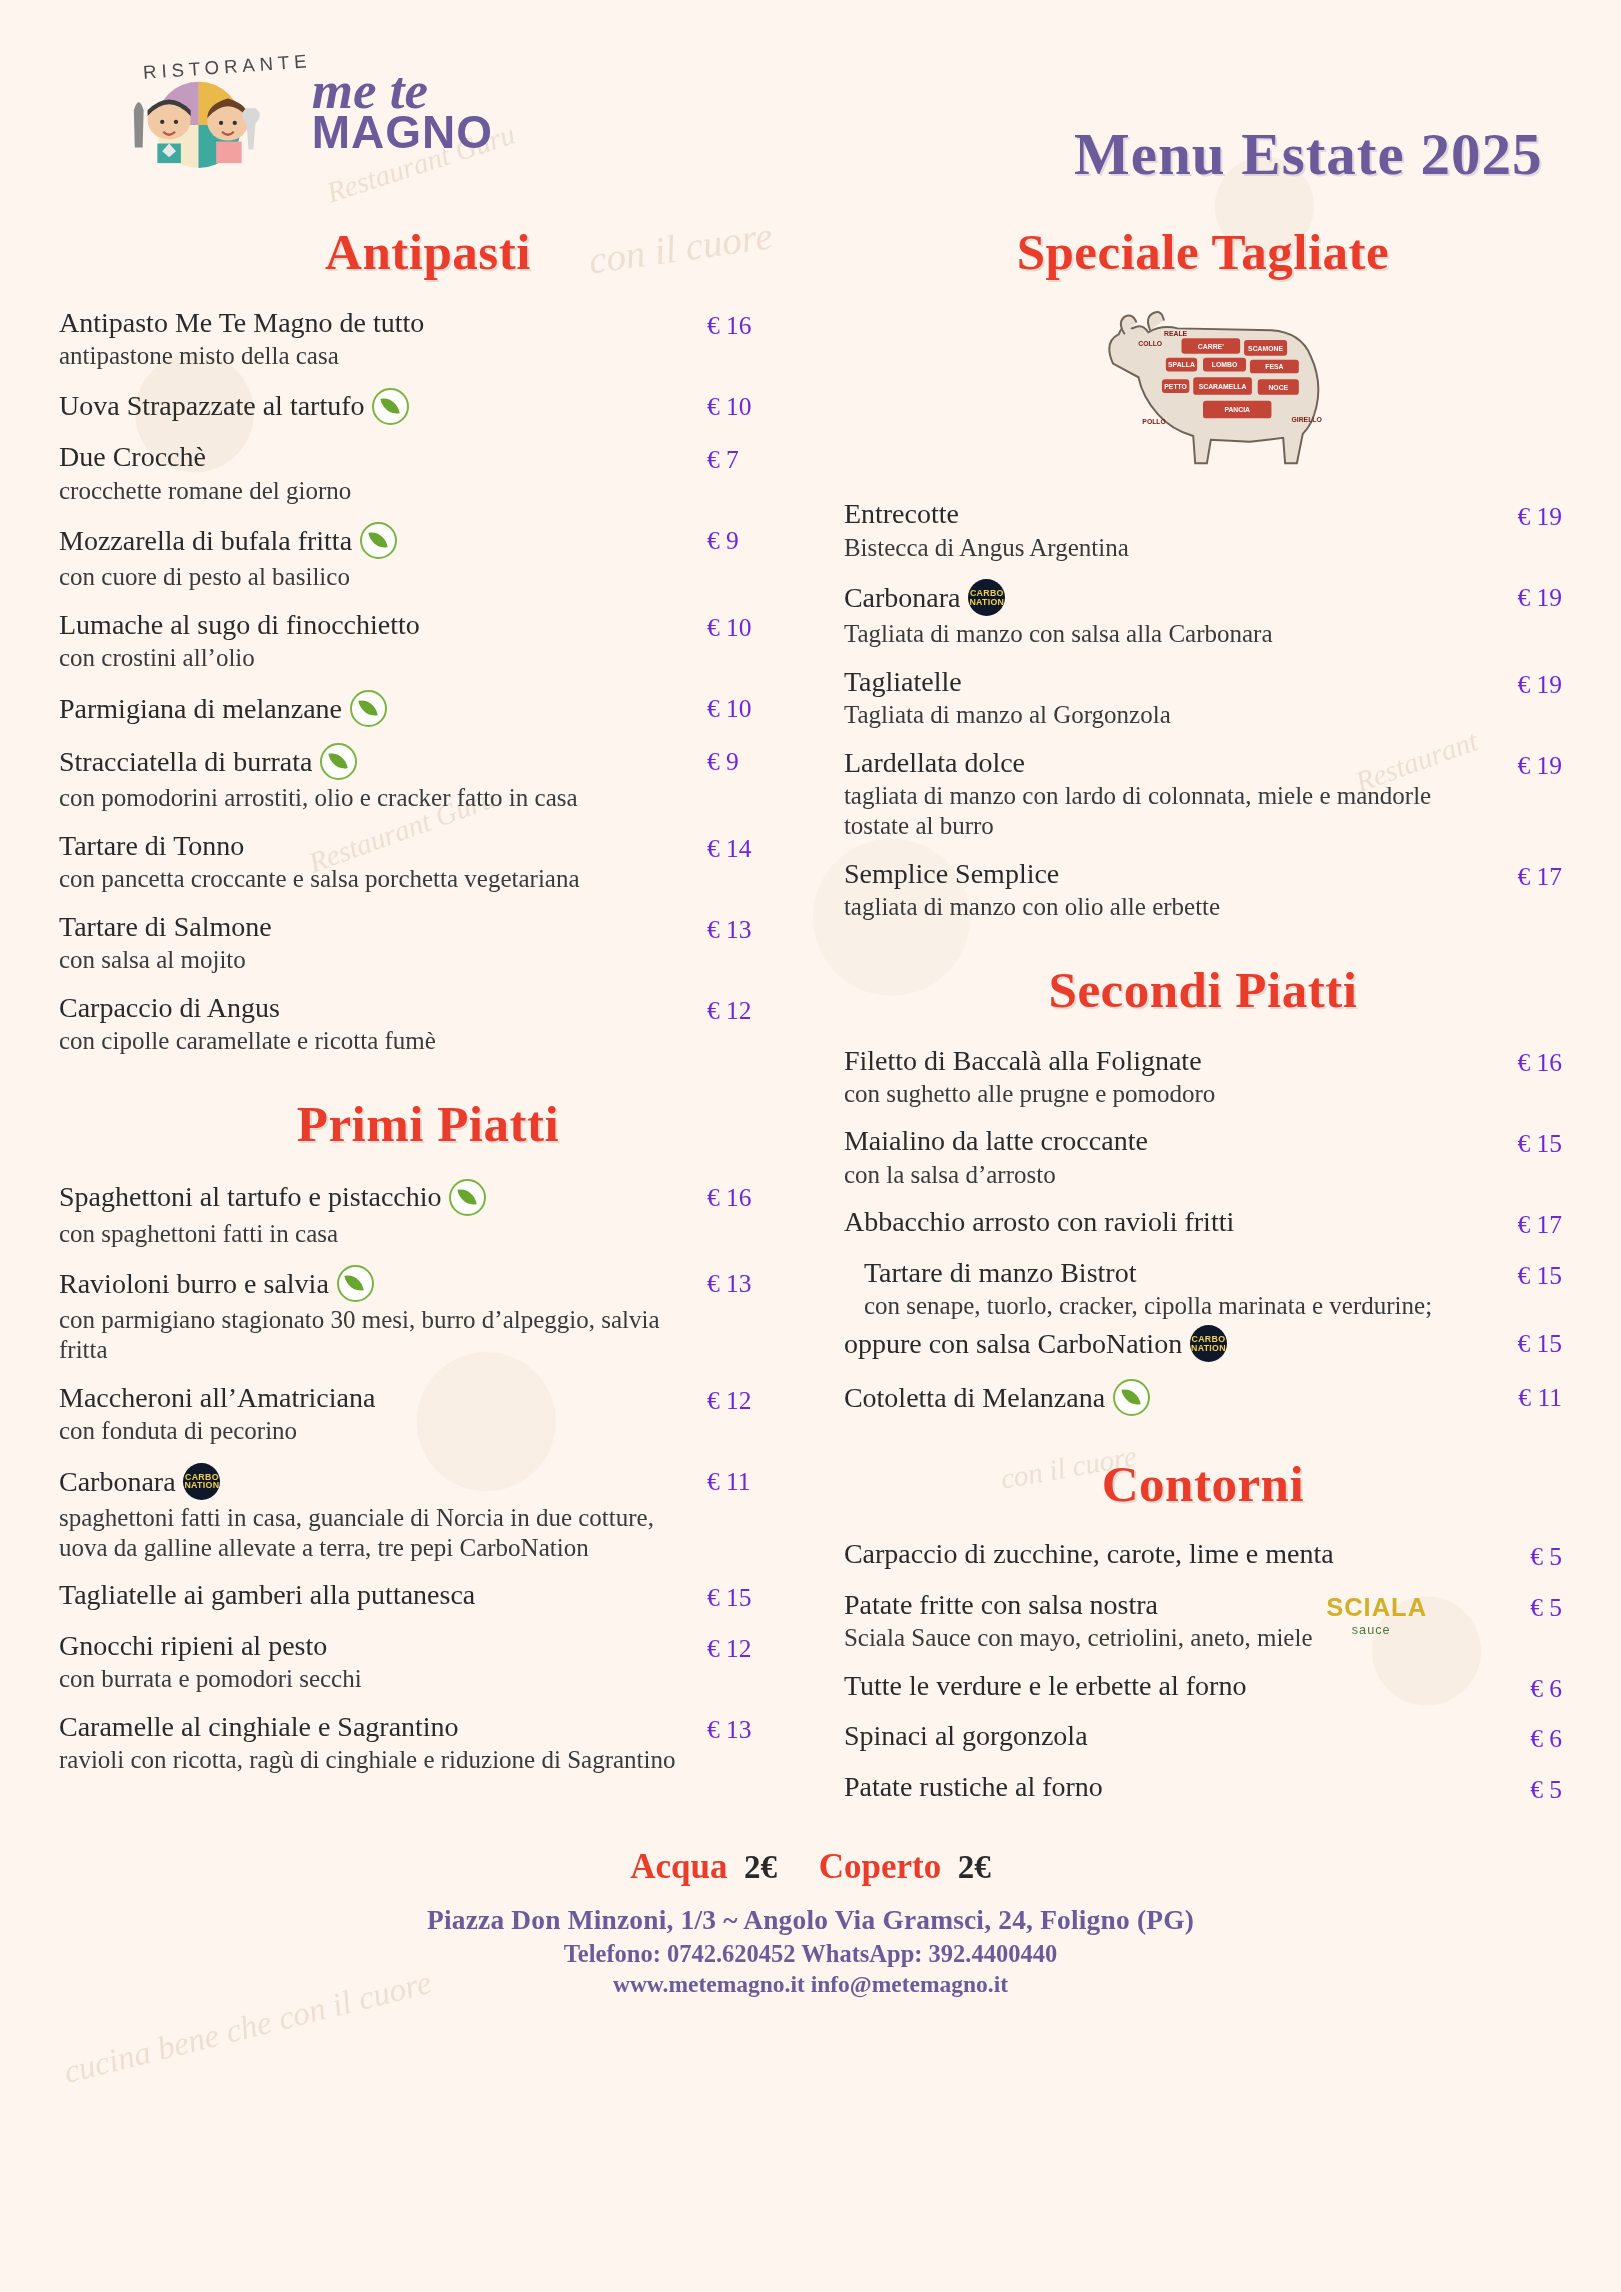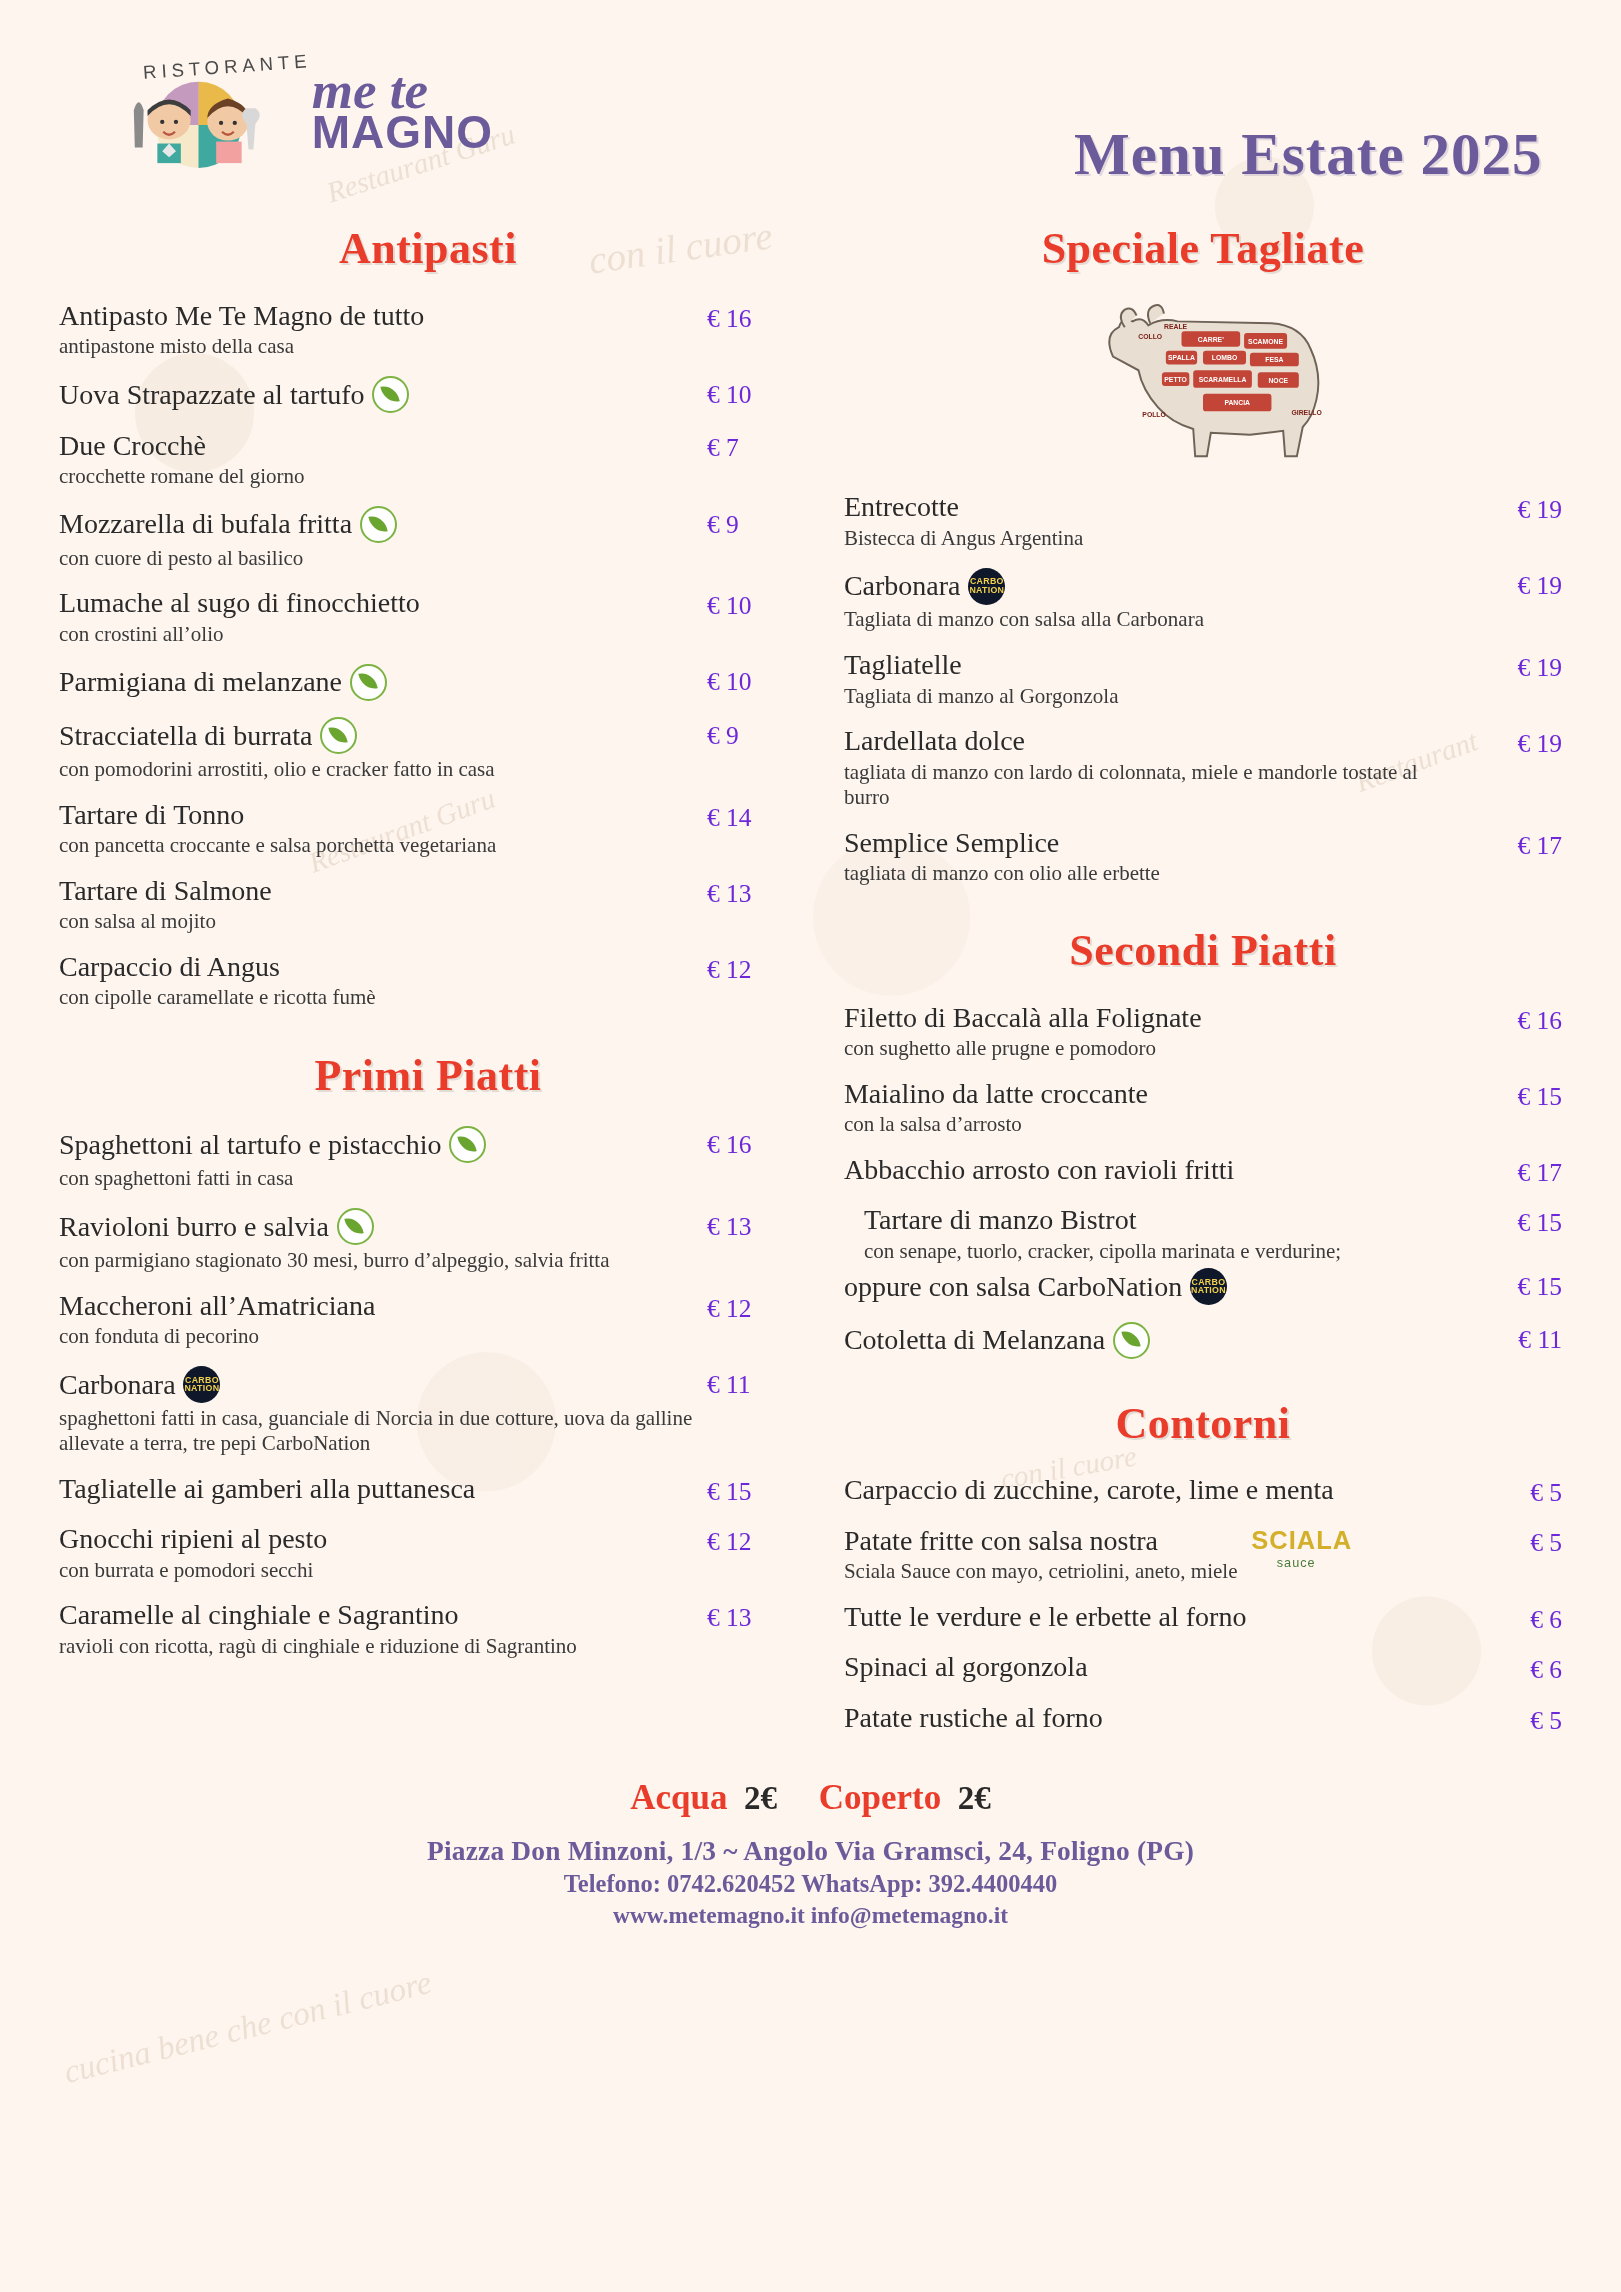--- a/index.html
+++ b/index.html
@@ -117,21 +117,21 @@
     width: 725px;
     position: relative;
   }
   .col-left { width: 745px; }
   .col-right { width: 725px; }
 
   .section-title {
     text-align: center;
     font-family: "Liberation Serif", serif;
     font-weight: bold;
-    font-size: 44px;
+    font-size: 51px;
     color: #ea3c2a;
     margin: 9.8px 0 25.5px 0;
     letter-spacing: 0.5px;
     text-shadow: 2px 2px 0 rgba(0,0,0,0.10);
   }
 
   .items { position: relative; }
   .item {
     display: flex;
     align-items: flex-start;
@@ -144,21 +144,21 @@
   .item-name {
     font-size: 28px;
     line-height: 1.12;
     color: #2a2a2a;
     display: flex;
     align-items: center;
     flex-wrap: wrap;
     gap: 7.8px;
   }
   .item-desc {
-    font-size: 21px;
+    font-size: 25px;
     line-height: 1.2;
     color: #3a3a3a;
     margin-top: 2.9px;
   }
   .item-price {
     flex: 0 0 auto;
     width: 90px;
     text-align: left;
     font-size: 25.5px;
     color: #6d28d9;

